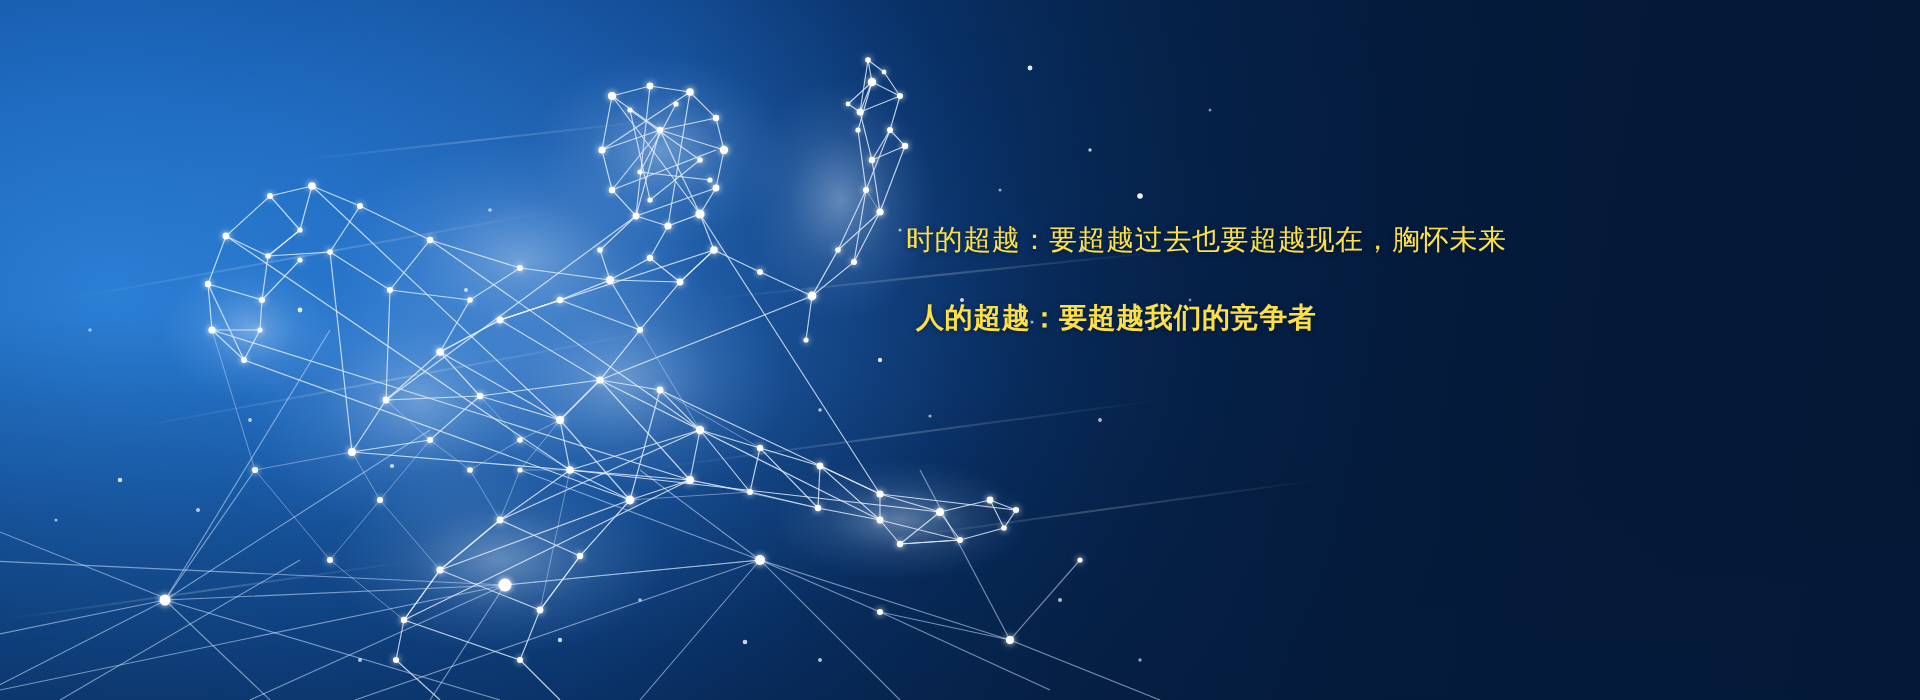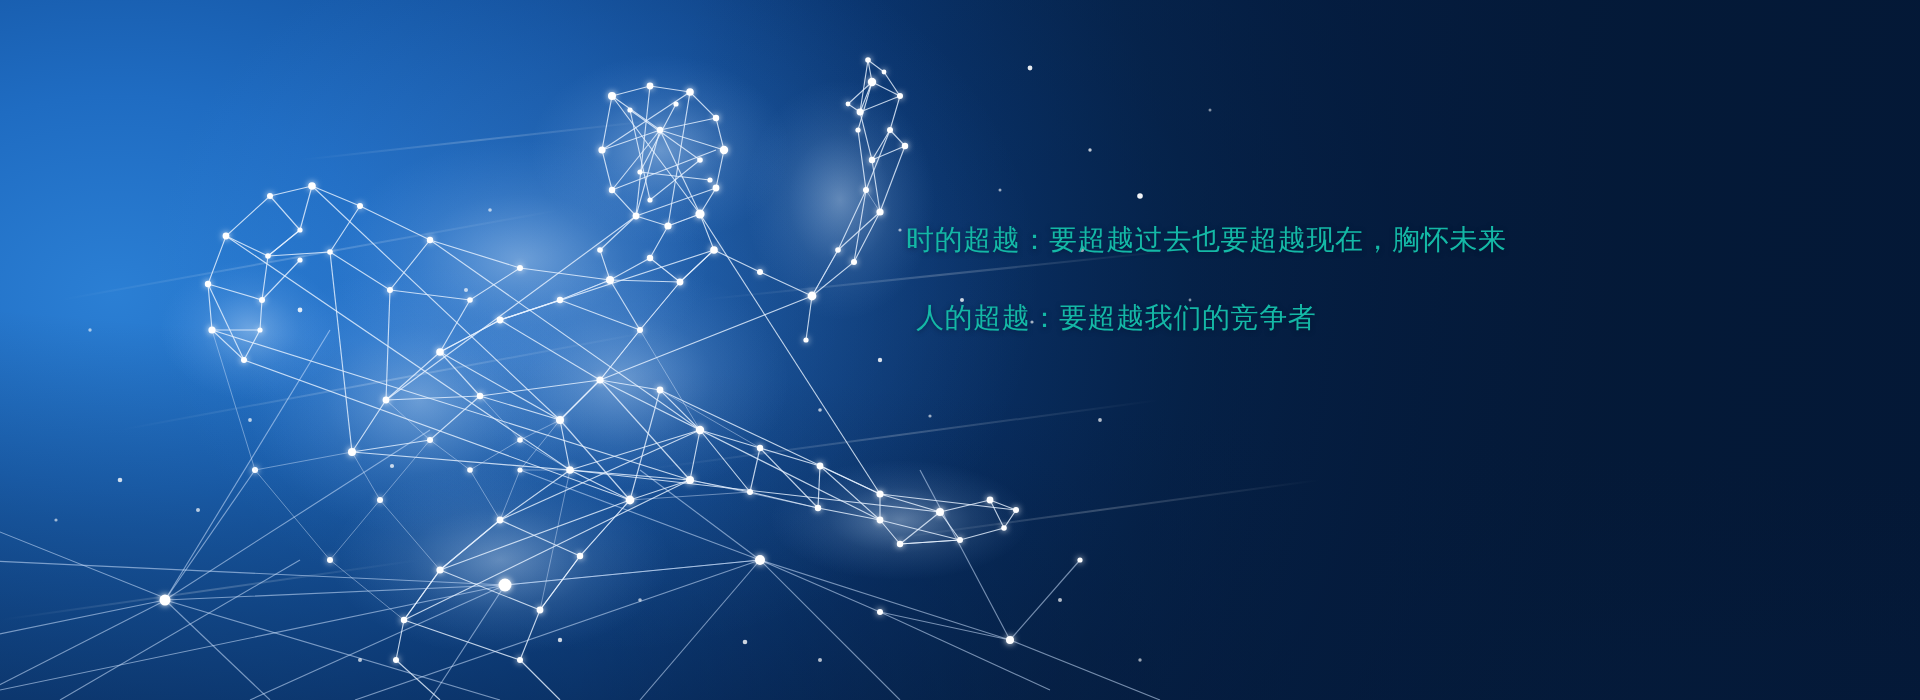--- a/index.html
+++ b/index.html
@@ -55,30 +55,30 @@
     height: 700px;
   }
   
   .copy {
     position: absolute;
     left: 906px;
     top: 226px;
     width: 900px;
   }
   .copy-line {
-    color: #14b8a6;
+    color: #fde047;
     font-size: 28px;
     line-height: 28px;
     letter-spacing: 0.6px;
     font-weight: 400;
     white-space: nowrap;
     text-shadow: 0 1px 5px rgba(2,16,40,0.55);
   }
   .copy-line + .copy-line { margin-top: 50px; }
-  .copy-line.indent { margin-left: 10px; }
+  .copy-line.indent { margin-left: 10px; font-weight: bold; }
 </style>
 </head>
 <body>
 
 <div id="banner">
 
   <div class="bg-base"></div>
   <div class="bg-dark-right"></div>
   <div class="bg-dark-bottom"></div>
   <div class="bg-glow"></div>

